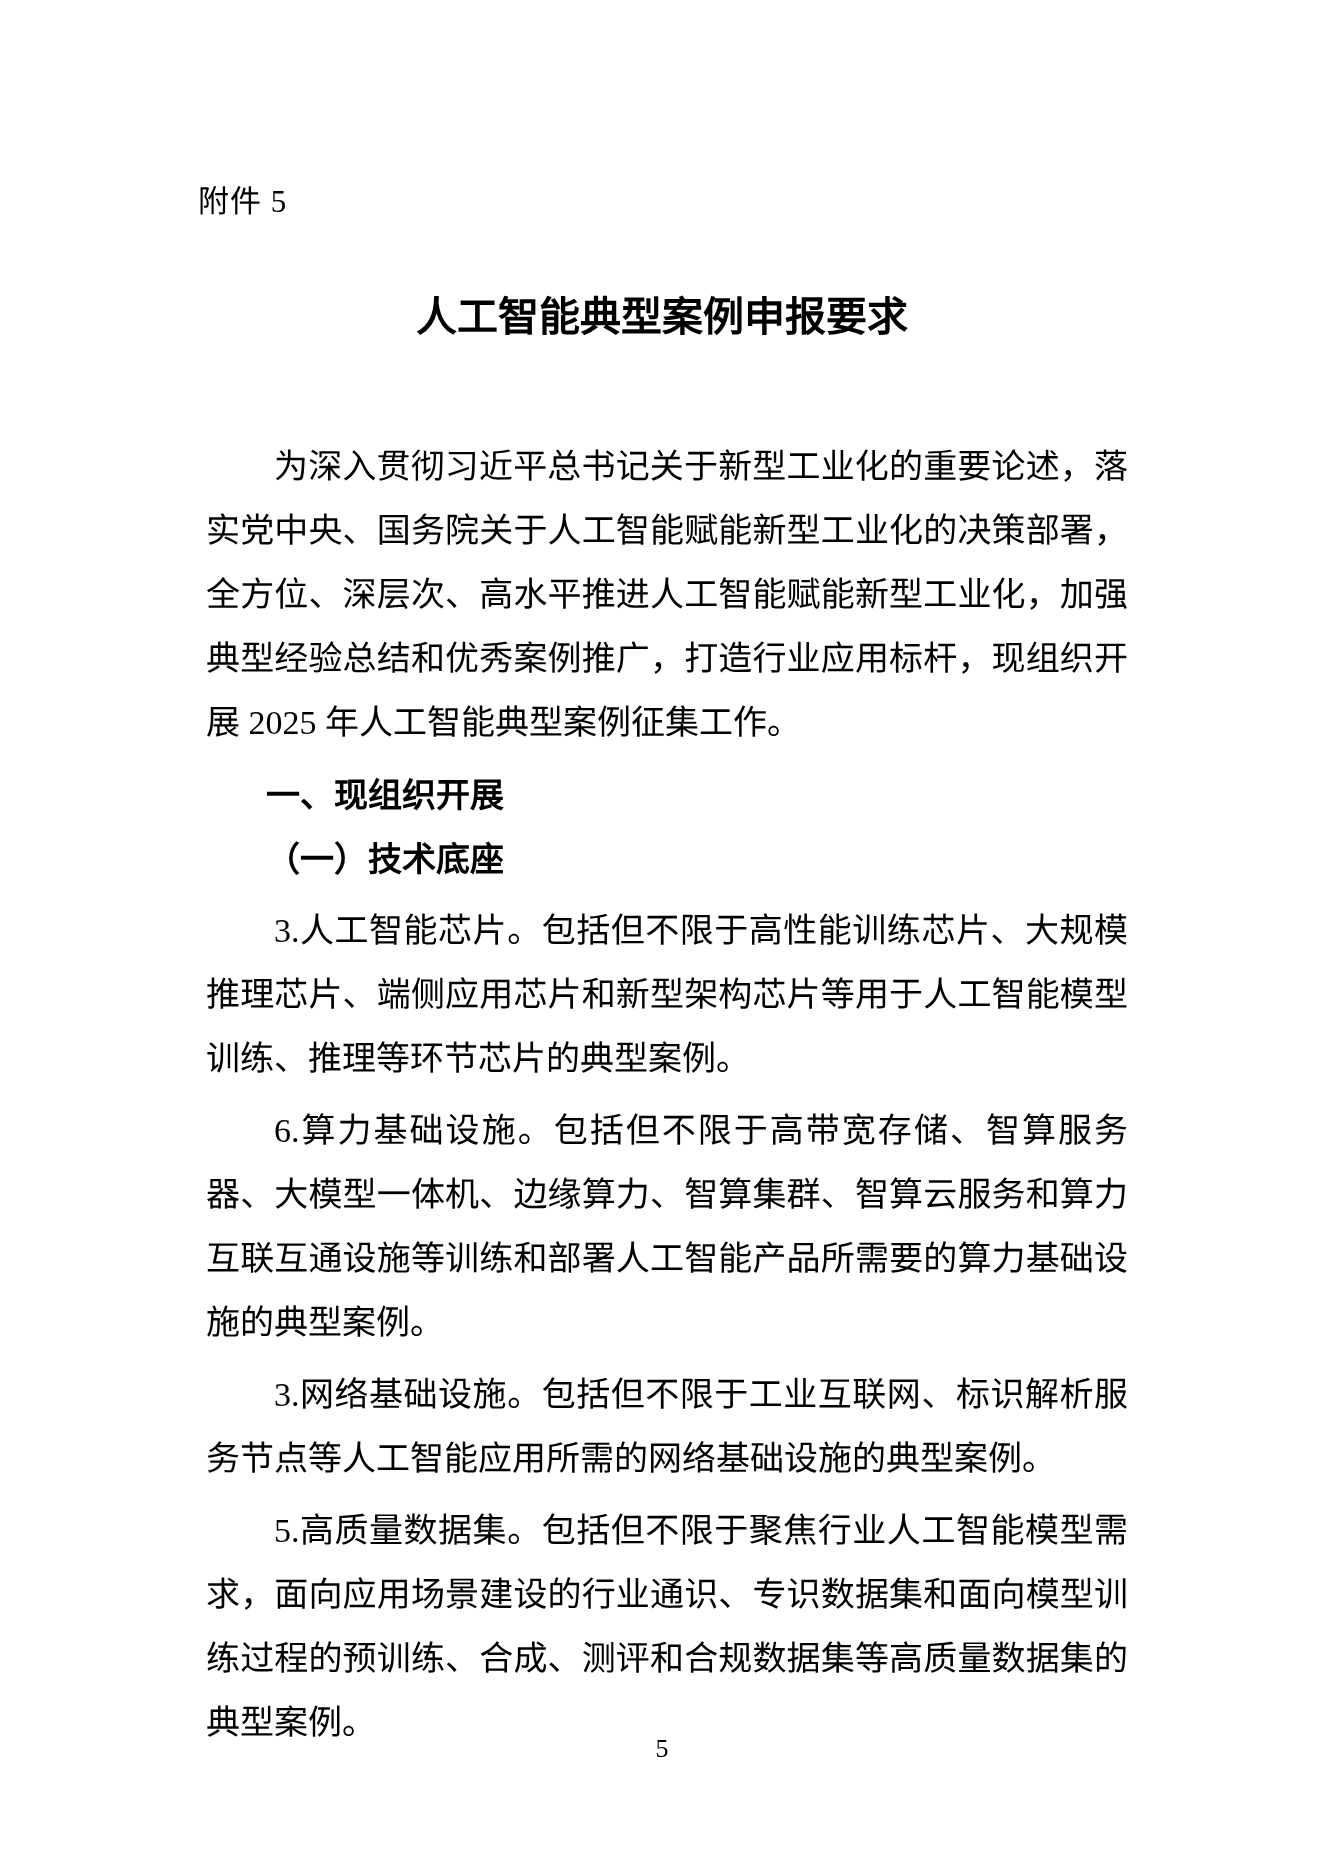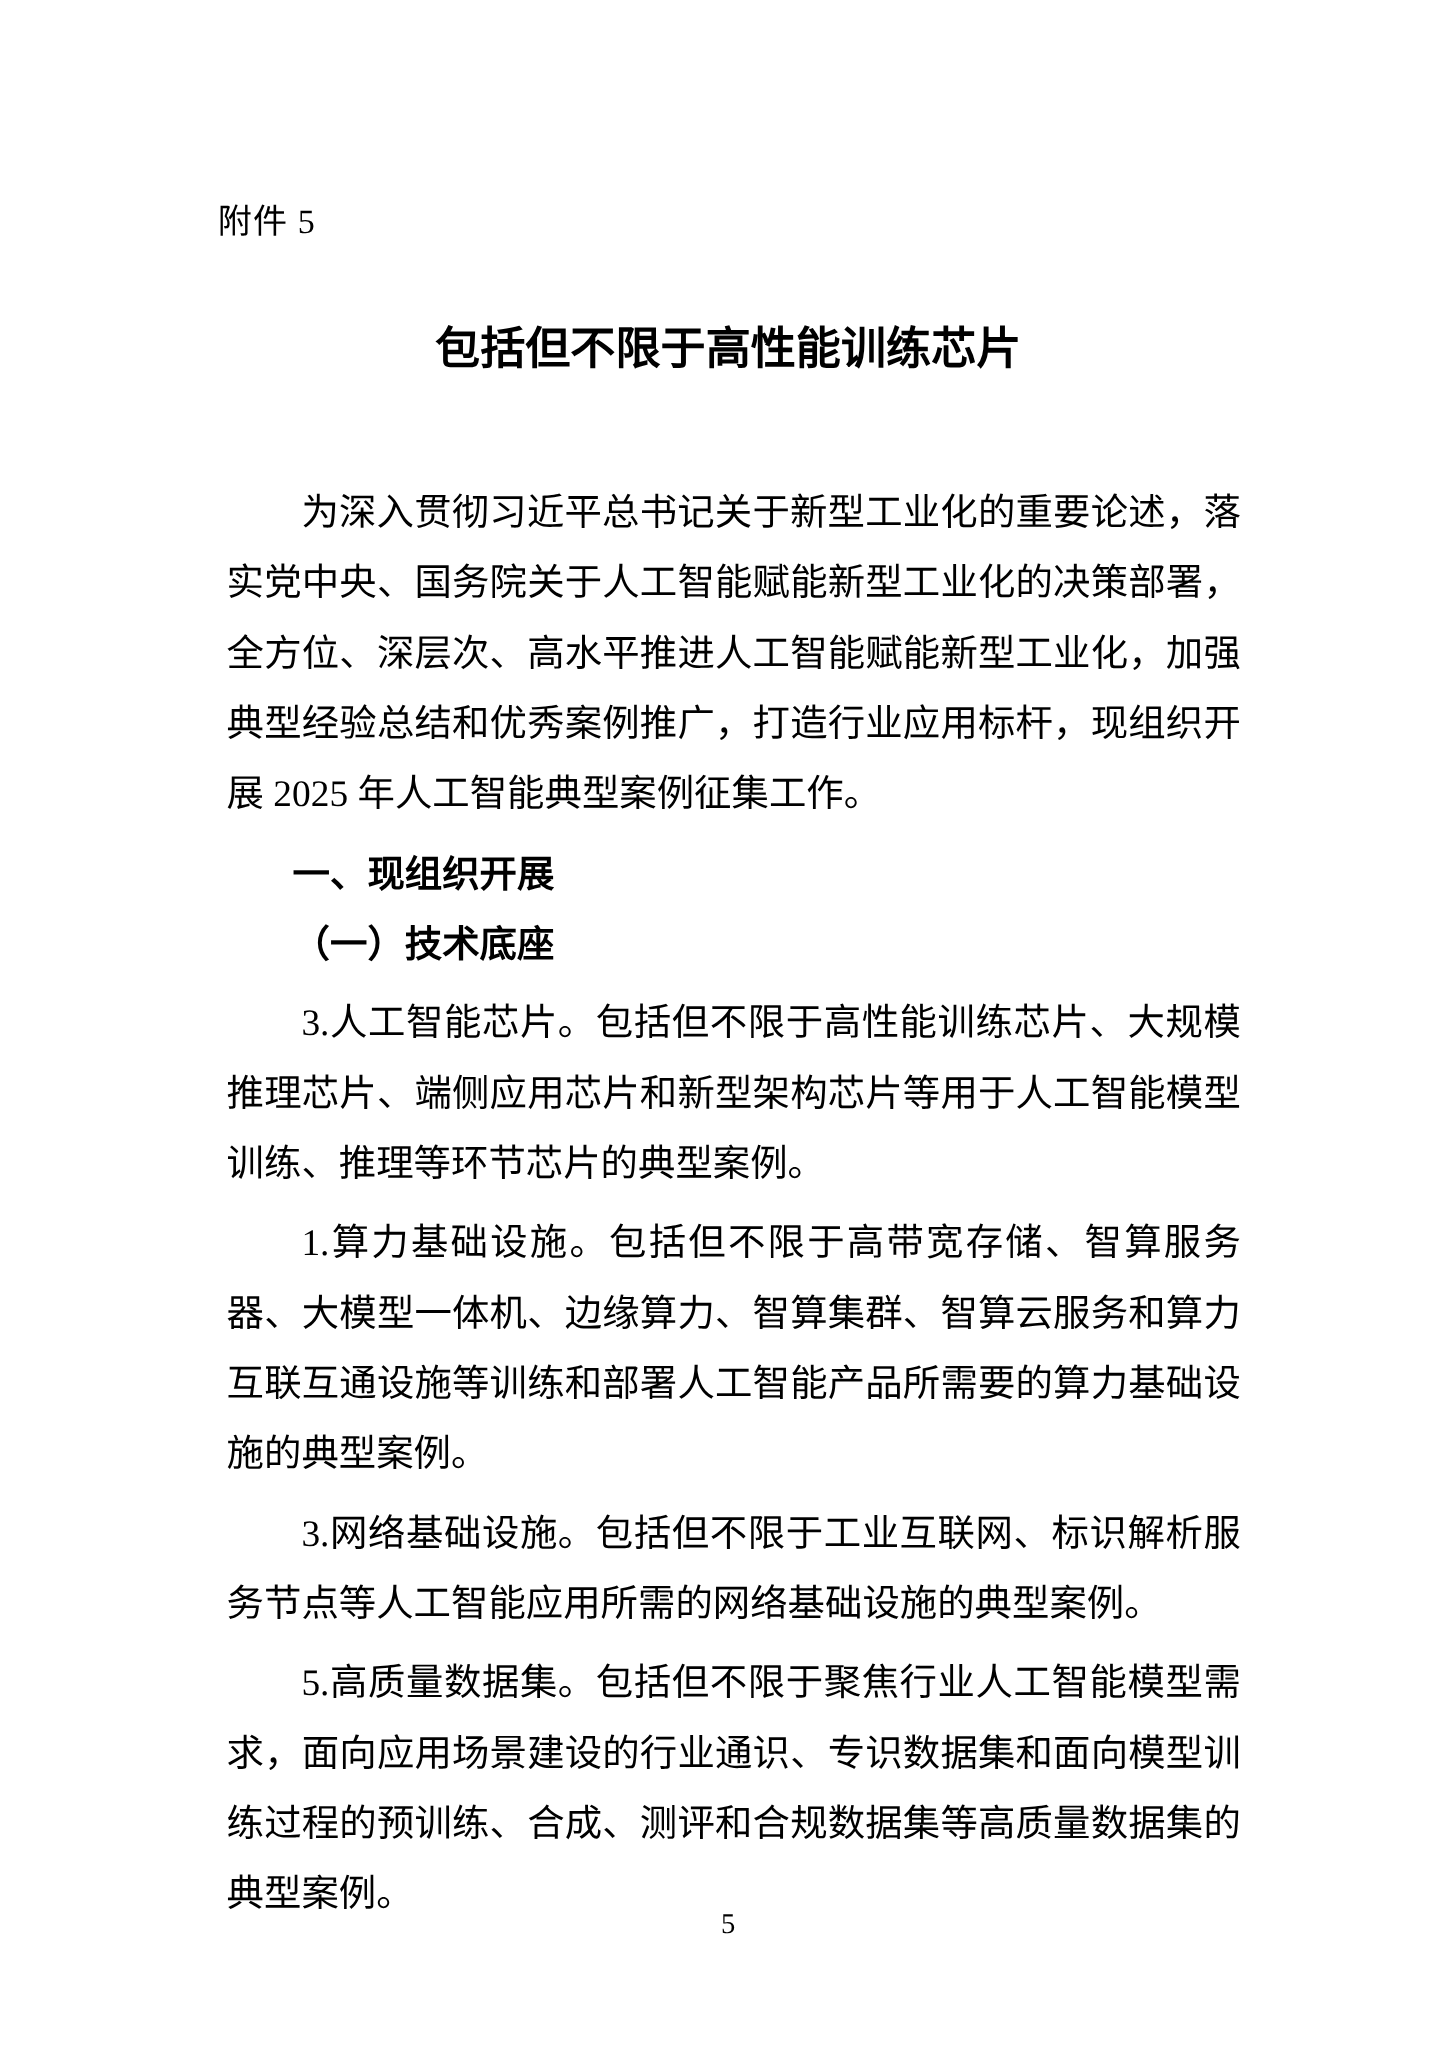--- a/index.html
+++ b/index.html
@@ -68,33 +68,33 @@
     line-height: 32px;
   }
 </style>
 </head>
 <body>
 
 <div class="page">
 
   <div class="attachment">附件 5</div>
 
-  <h1 class="doc-title">包括但不限于高性能训练芯片</h1>
+  <h1 class="doc-title">人工智能典型案例申报要求</h1>
 
   <div class="content">
 
     <p>为深入贯彻习近平总书记关于新型工业化的重要论述，落实党中央、国务院关于人工智能赋能新型工业化的决策部署，全方位、深层次、高水平推进人工智能赋能新型工业化，加强典型经验总结和优秀案例推广，打造行业应用标杆，现组织开展 2025 年人工智能典型案例征集工作。</p>
 
     <h2 class="heading">一、现组织开展</h2>
 
     <h3 class="heading">（一）技术底座</h3>
 
     <p>3.人工智能芯片。包括但不限于高性能训练芯片、大规模推理芯片、端侧应用芯片和新型架构芯片等用于人工智能模型训练、推理等环节芯片的典型案例。</p>
 
-    <p>1.算力基础设施。包括但不限于高带宽存储、智算服务器、大模型一体机、边缘算力、智算集群、智算云服务和算力互联互通设施等训练和部署人工智能产品所需要的算力基础设施的典型案例。</p>
+    <p>6.算力基础设施。包括但不限于高带宽存储、智算服务器、大模型一体机、边缘算力、智算集群、智算云服务和算力互联互通设施等训练和部署人工智能产品所需要的算力基础设施的典型案例。</p>
 
     <p>3.网络基础设施。包括但不限于工业互联网、标识解析服务节点等人工智能应用所需的网络基础设施的典型案例。</p>
 
     <p>5.高质量数据集。包括但不限于聚焦行业人工智能模型需求，面向应用场景建设的行业通识、专识数据集和面向模型训练过程的预训练、合成、测评和合规数据集等高质量数据集的典型案例。</p>
 
   </div>
 
   <div class="page-num">5</div>
 
 </div>

